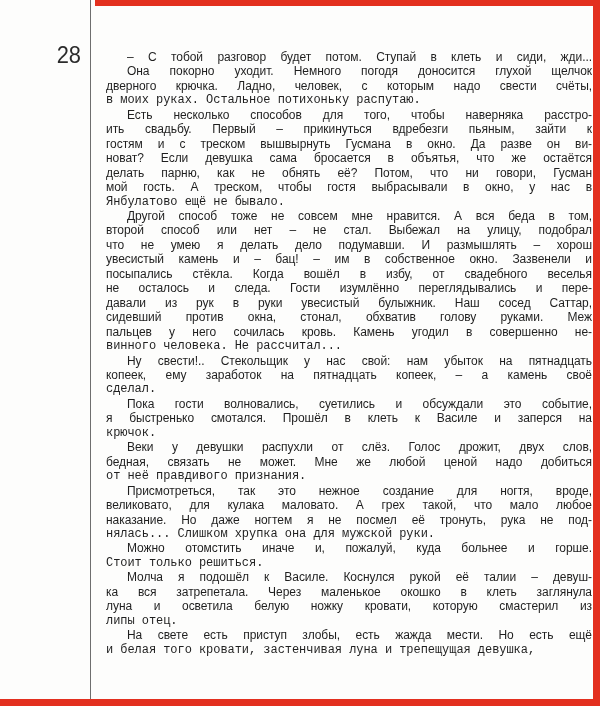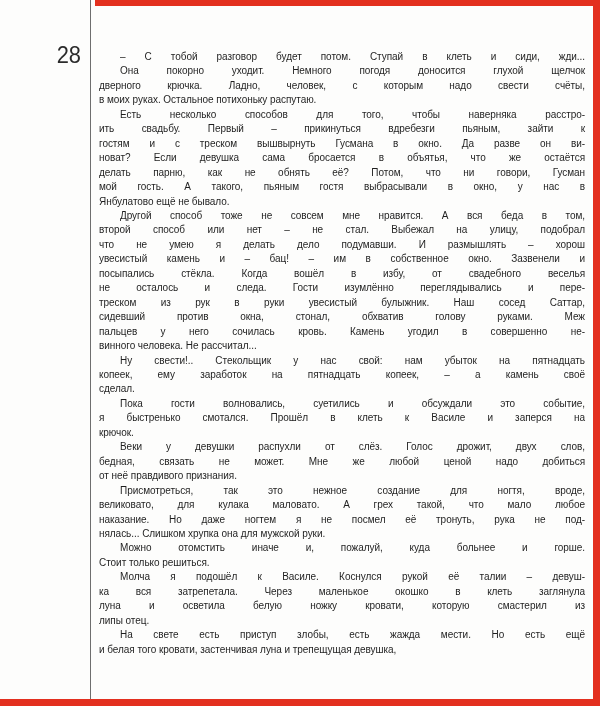--- a/index.html
+++ b/index.html
@@ -7,26 +7,26 @@
     position:relative;width:600px;height:706px;background:#fdfdfc;overflow:hidden;
     font-family:"Liberation Sans",sans-serif;
   }
   .margin-rule{position:absolute;left:90px;top:0;width:1px;height:706px;background:#6e6e6e;}
   .pagenum{
     position:absolute;left:38px;top:44px;width:43px;text-align:right;
     font-size:23px;line-height:23px;font-weight:400;color:#2b2b2b;
     transform:scaleX(.95);transform-origin:right top;
   }
   .textcol{
-    position:absolute;left:99px;top:50px;width:486px;
-    font-size:10px;line-height:14.46px;letter-spacing:-0.05px;
+    position:absolute;left:106px;top:50px;width:486px;
+    font-size:12px;line-height:14.46px;letter-spacing:-0.05px;
   }
   .line{height:14.46px;text-align:justify;}
   .line.jl{text-align-last:justify;text-justify:inter-word;}
-  .line.last{text-align:center;text-align-last:left;white-space:nowrap;}
+  .line.last{text-align:center;text-align-last:left;white-space:nowrap;font-family:Liberation Mono, monospace;}
   .line.indent{text-indent:21px;}
   .edge{position:absolute;}
   .edge-top{left:95px;top:0;width:505px;height:6px;}
   .edge-right{left:593px;top:0;width:7px;height:706px;}
   .edge-bottom{left:0;top:699px;width:600px;height:7px;}
 </style>
 </head>
 <body>
 
 <div class="screen">
@@ -35,29 +35,29 @@
   <div class="textcol" style="color: rgb(31, 31, 31);">
       <div class="line indent jl">– С тобой разговор будет потом. Ступай в клеть и сиди, жди...</div>
       <div class="line indent jl">Она покорно уходит. Немного погодя доносится глухой щелчок</div>
       <div class="line jl">дверного крючка. Ладно, человек, с которым надо свести счёты,</div>
       <div class="line last">в моих руках. Остальное потихоньку распутаю.</div>
       <div class="line indent jl">Есть несколько способов для того, чтобы наверняка расстро-</div>
       <div class="line jl">ить свадьбу. Первый – прикинуться вдребезги пьяным, зайти к</div>
       <div class="line jl">гостям и с треском вышвырнуть Гусмана в окно. Да разве он ви-</div>
       <div class="line jl">новат? Если девушка сама бросается в объятья, что же остаётся</div>
       <div class="line jl">делать парню, как не обнять её? Потом, что ни говори, Гусман</div>
-      <div class="line jl">мой гость. А такого, пьяным гостя выбрасывали в окно, у нас в</div>
+      <div class="line jl">мой гость. А треском, чтобы гостя выбрасывали в окно, у нас в</div>
       <div class="line last">Янбулатово ещё не бывало.</div>
       <div class="line indent jl">Другой способ тоже не совсем мне нравится. А вся беда в том,</div>
       <div class="line jl">второй способ или нет – не стал. Выбежал на улицу, подобрал</div>
       <div class="line jl">что не умею я делать дело подумавши. И размышлять – хорош</div>
       <div class="line jl">увесистый камень и – бац! – им в собственное окно. Зазвенели и</div>
       <div class="line jl">посыпались стёкла. Когда вошёл в избу, от свадебного веселья</div>
       <div class="line jl">не осталось и следа. Гости изумлённо переглядывались и пере-</div>
-      <div class="line jl">треском из рук в руки увесистый булыжник. Наш сосед Саттар,</div>
+      <div class="line jl">давали из рук в руки увесистый булыжник. Наш сосед Саттар,</div>
       <div class="line jl">сидевший против окна, стонал, обхватив голову руками. Меж</div>
       <div class="line jl">пальцев у него сочилась кровь. Камень угодил в совершенно не-</div>
       <div class="line last">винного человека. Не рассчитал...</div>
       <div class="line indent jl">Ну свести!.. Стекольщик у нас свой: нам убыток на пятнадцать</div>
       <div class="line jl">копеек, ему заработок на пятнадцать копеек, – а камень своё</div>
       <div class="line last">сделал.</div>
       <div class="line indent jl">Пока гости волновались, суетились и обсуждали это событие,</div>
       <div class="line jl">я быстренько смотался. Прошёл в клеть к Василе и заперся на</div>
       <div class="line last">крючок.</div>
       <div class="line indent jl">Веки у девушки распухли от слёз. Голос дрожит, двух слов,</div>

